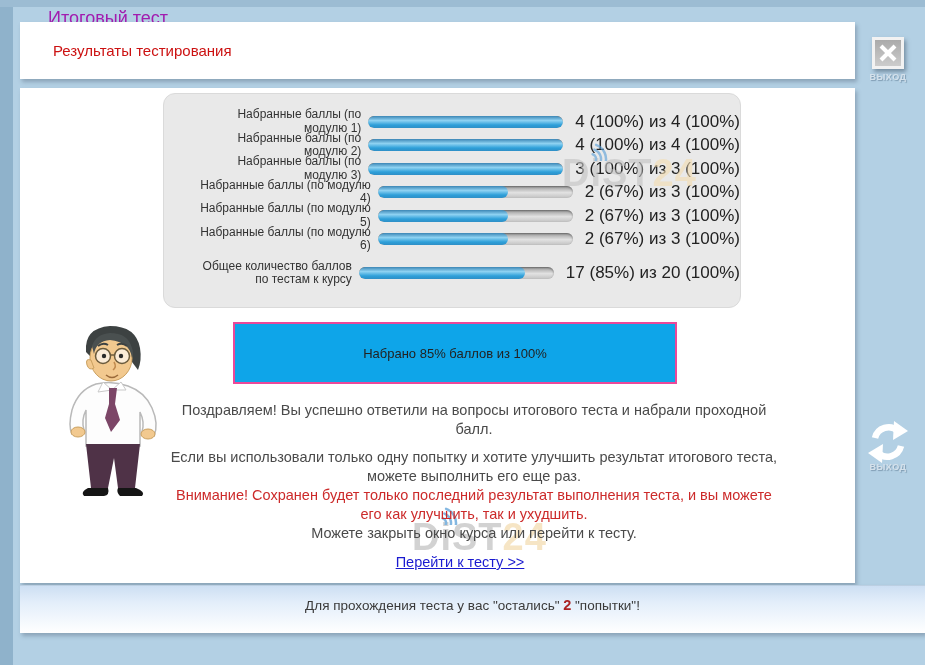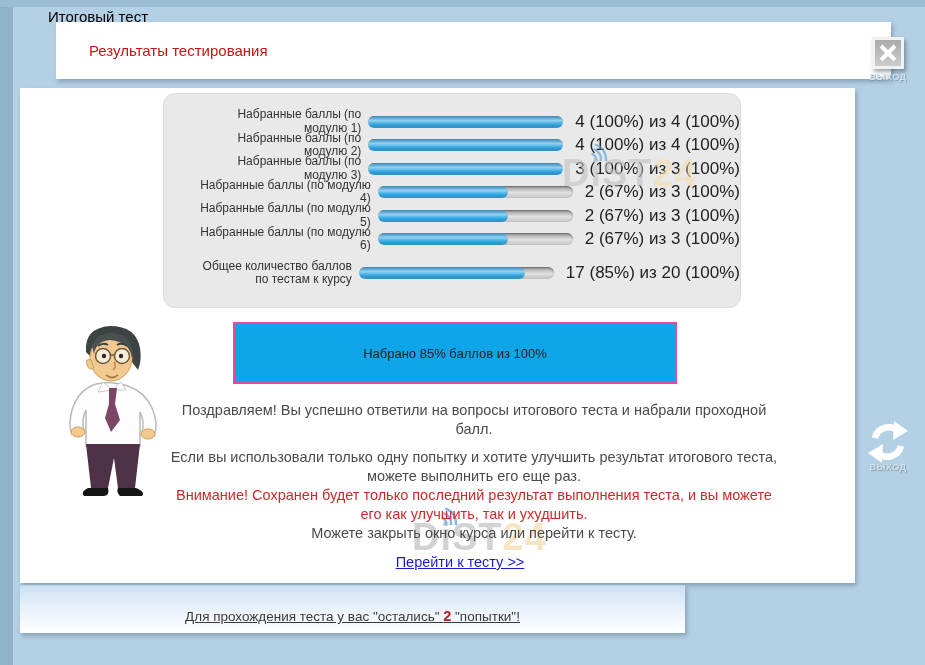--- a/index.html
+++ b/index.html
@@ -4,27 +4,27 @@
 <style>
   html,body{margin:0;padding:0;}
   body{
     width:925px;height:665px;position:relative;overflow:hidden;
     background:#b3d0e4;
     font-family:"Liberation Sans","DejaVu Sans",sans-serif;
   }
   .frame-left{position:absolute;left:0;top:0;width:13px;height:665px;background:#8fb2cb;}
   .frame-top{position:absolute;left:0;top:0;width:925px;height:7px;background:#9cbcd3;}
   .win-title{
-    position:absolute;left:48px;top:8px;font-size:15px;color:#000000;
+    position:absolute;left:48px;top:8px;font-size:18px;color:#a21caf;
   }
   .card{
     position:absolute;background:#ffffff;
     box-shadow:2px 3px 4px rgba(90,110,130,.45);
   }
-  .header-box{left:20px;top:22px;width:835px;height:57px;margin-left:36px;}
+  .header-box{left:20px;top:22px;width:835px;height:57px;}
   .header-title{
     position:absolute;left:33px;top:20px;font-size:15px;color:#cc1111;
   }
   .main-box{left:20px;top:88px;width:835px;height:495px;}
 
   
   .panel{
     position:absolute;left:143px;top:5px;width:578px;height:215px;
     background:#e9e9e9;border:1px solid #dadada;border-radius:12px;
     box-sizing:border-box;
@@ -77,25 +77,25 @@
   .message p{margin:0;}
   .message .gap{margin-top:9px;}
   .warning{color:#cc2a2a;}
   .go-link{
     position:absolute;left:130px;top:465px;width:620px;text-align:center;z-index:3;
   }
   .go-link a{color:#1a1ad0;font-size:14.5px;text-decoration:underline;cursor:pointer;}
 
   
   .footer-bar{
-    left:20px;top:585px;width:665px;height:48px;
+    left:20px;top:585px;width:905px;height:48px;
     background:linear-gradient(#cddff3 0%,#e3eefa 35%,#ffffff 100%);
     border-top:1px solid #bccfe2;
     text-align:center;font-size:13.5px;color:#3a3a3a;
-    box-sizing:border-box;padding-top:22px;text-decoration:underline;
+    box-sizing:border-box;padding-top:11px;
   }
   .footer-bar .count{font-weight:bold;color:#aa2222;font-size:14.5px;}
 
   
   .exit-btn{
     position:absolute;left:872px;top:37px;width:32px;height:32px;cursor:pointer;
     background:linear-gradient(#aaaaaa,#cccccc);
     border:3px solid #f2f2f2;box-sizing:border-box;
     box-shadow:2px 3px 4px rgba(60,80,100,.5);
     display:flex;align-items:center;justify-content:center;

